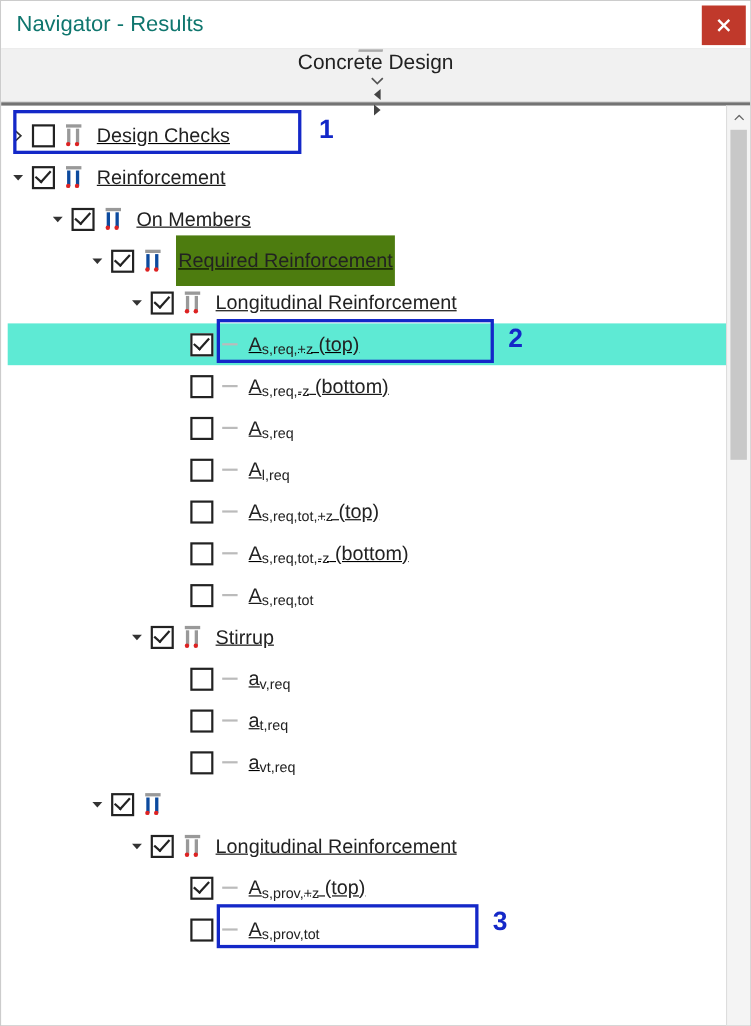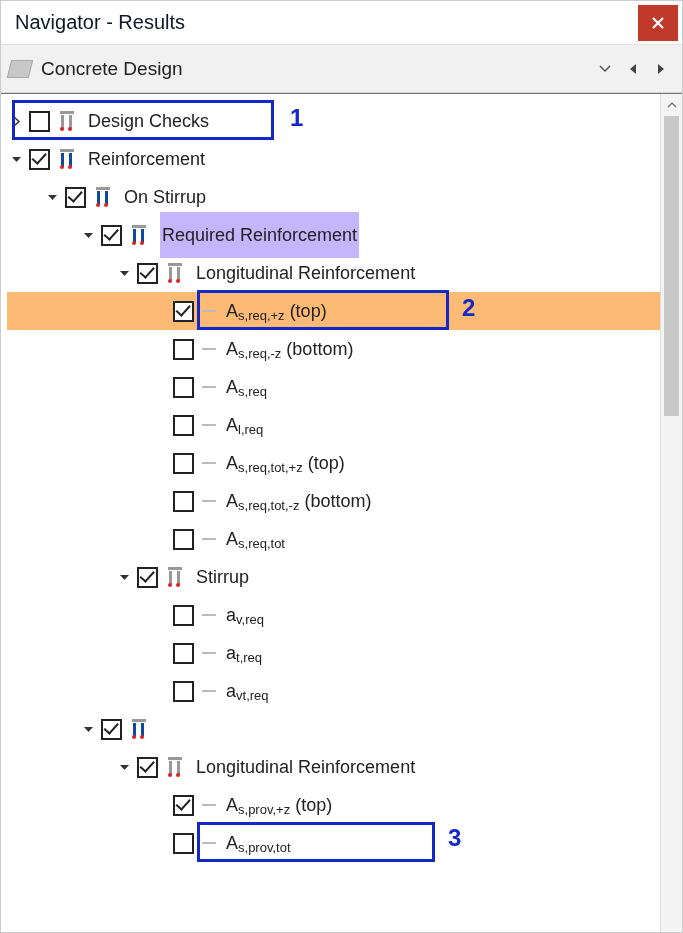--- a/index.html
+++ b/index.html
@@ -15,57 +15,59 @@
   }
   .title-bar {
     display: flex;
     align-items: center;
     justify-content: space-between;
     height: 44px;
     padding: 0 0 0 14px;
     background: #fff;
     border-bottom: 1px solid #e0e0e0;
   }
-  .title-text { font-size: 20px; color: #0f172a; }
+  .title-text { font-size: 20px; color: #0f766e; }
   .close-btn {
     width: 40px; height: 36px;
     background: #c0392b;
     color: #fff;
     display: flex; align-items: center; justify-content: center;
     font-size: 18px; font-weight: bold;
     margin-right: 4px;
   }
   .toolbar {
     height: 48px;
     background: #f1f1f1;
     border-bottom: 1px solid #d6d6d6;
     display: flex;
     align-items: center;
     padding: 0 8px;
+    flex-direction: column;
   }
   .cube-icon {
     width: 22px; height: 18px;
     background: #c8c8c8;
     transform: skewX(-14deg);
     margin-right: 10px;
     border: 1px solid #aaa;
   }
   .toolbar-label { font-size: 19px; color: #222; flex: 1; }
   .toolbar-btn {
     width: 26px; height: 26px;
     display: flex; align-items: center; justify-content: center;
     color: #555; font-size: 14px;
     margin-left: 2px;
     border: 1px solid transparent;
   }
   .toolbar-btn.dd svg { width: 12px; height: 8px; }
   .content-wrap {
     display: flex;
     height: calc(933px - 44px - 48px);
-    border-top: 1px solid #737373;
+    border-top: 3px solid #737373;
+    text-decoration: underline;
   }
   .tree {
     flex: 1;
     padding: 8px 0 8px 6px;
     overflow: hidden;
   }
   .scrollbar {
     width: 22px;
     background: #f4f4f4;
     border-left: 1px solid #ddd;
@@ -82,21 +84,21 @@
     height: 300px;
     background: #c8c8c8;
   }
   .row {
     display: flex;
     align-items: center;
     height: 38px;
     position: relative;
     white-space: nowrap;
   }
-  .row.selected { background: #fdba74; }
+  .row.selected { background: #5eead4; }
   .indent { display: inline-block; }
   .chevron {
     width: 18px; height: 18px;
     display: flex; align-items: center; justify-content: center;
     margin-right: 4px;
     color: #333;
   }
   .chevron.none { visibility: hidden; }
   .chevron svg { width: 11px; height: 11px; }
   .checkbox {
@@ -145,21 +147,21 @@
   .hb3 { top: 822px; left: 197px; width: 238px; height: 40px; }
   .annotation {
     position: absolute;
     color: #1428c8;
     font-weight: bold;
     font-size: 24px;
   }
   .an1 { top: 104px; left: 290px; }
   .an2 { top: 294px; left: 462px; }
   .an3 { top: 824px; left: 448px; }
-  .yellow-hl { background: #c4b5fd; padding: 13px 2px; }
+  .yellow-hl { background: #4d7c0f; padding: 13px 2px; }
 </style>
 </head>
 <body>
 
 <div class="title-bar">
   <span class="title-text">Navigator - Results</span>
   <div class="close-btn">
     <svg width="14" height="14" viewBox="0 0 14 14">
         <path d="M2 2 L12 12 M12 2 L2 12" stroke="#fff" stroke-width="2.2"></path>
       </svg>
@@ -230,21 +232,21 @@
           </svg>
         </div>
         <div class="checkbox checked"></div>
         <div class="tt-icon">
           <div class="top"></div>
           <div class="bar b1"></div>
           <div class="bar b2"></div>
           <div class="dot d1"></div>
           <div class="dot d2"></div>
         </div>
-        <span class="label">On Stirrup</span>
+        <span class="label">On Members</span>
       </div>
       <div class="row">
         <span class="indent" style="width:72px"></span>
         <div class="chevron">
           <svg viewBox="0 0 11 11">
             <path d="M1 3 L5.5 8 L10 3 Z" fill="#333"></path>
           </svg>
         </div>
         <div class="checkbox checked"></div>
         <div class="tt-icon">

